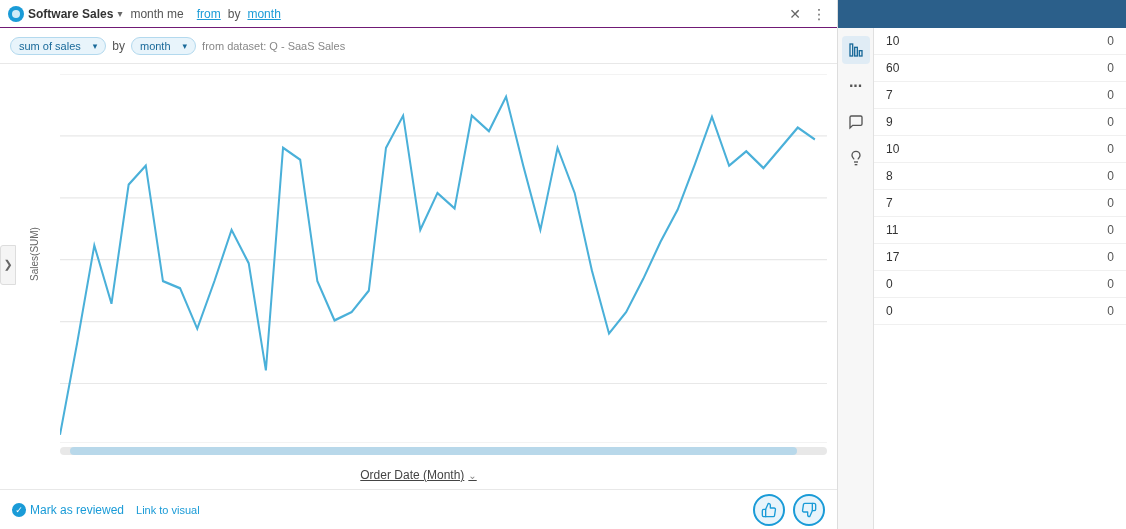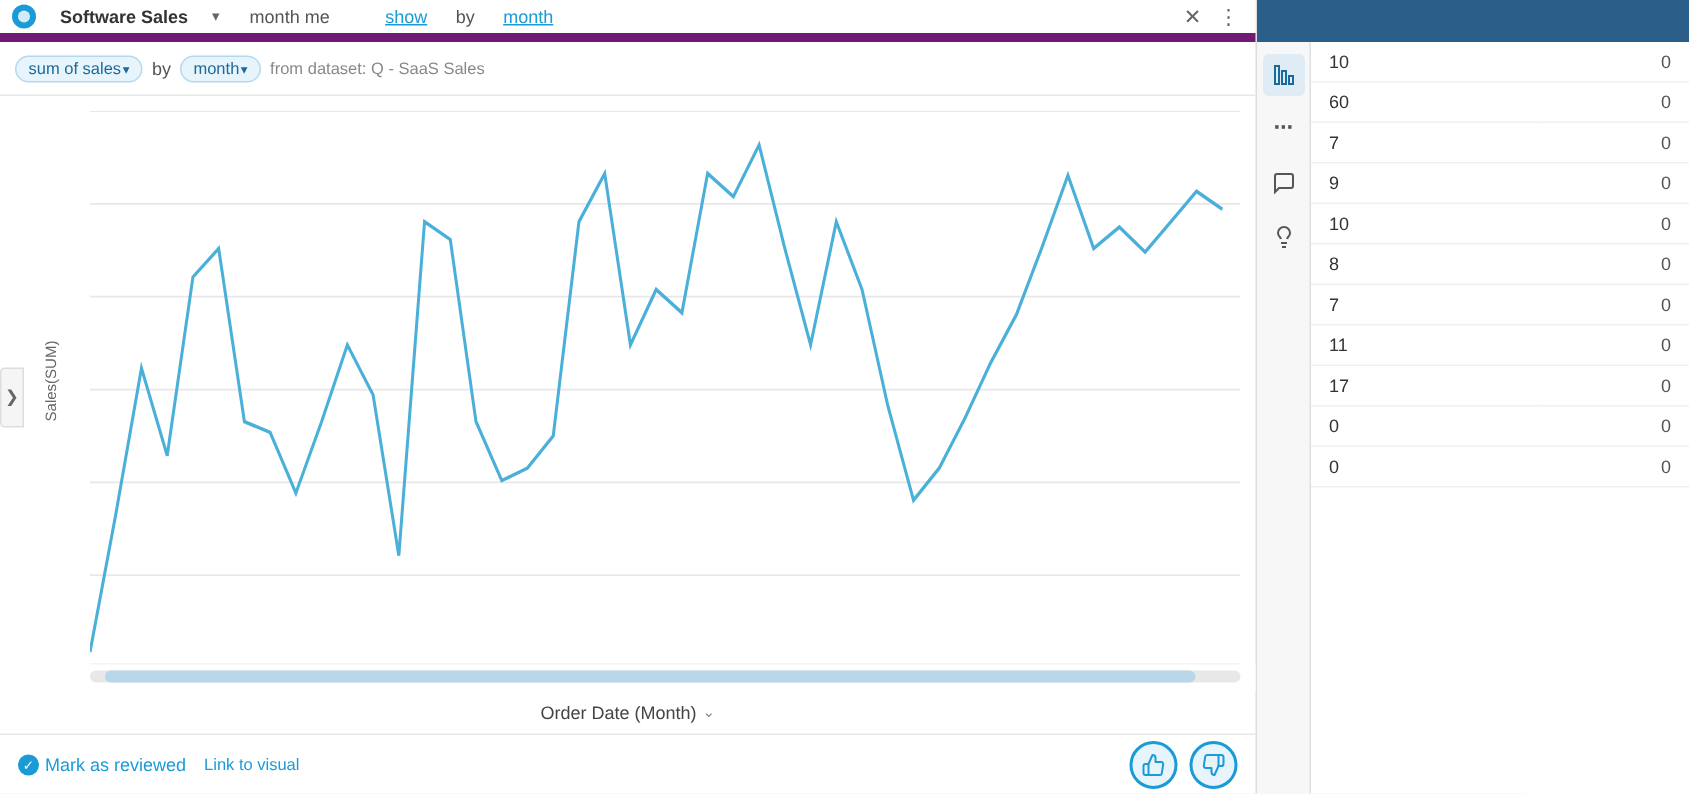--- a/index.html
+++ b/index.html
@@ -15,23 +15,23 @@
       flex-direction: column;
       position: relative;
     }
 
     
     .header-bar {
       display: flex;
       align-items: center;
       padding: 8px 8px;
       background: #fff;
-      border-bottom: 6px solid #701a75;
+      border-bottom: 1px solid #701a75;
       height: 28px;
-      gap: 16px;
+      gap: 4px;
     }
     .logo-icon {
       width: 16px; height: 16px;
       background: #1a9bd7;
       border-radius: 50%;
       display: flex; align-items: center; justify-content: center;
       flex-shrink: 0;
     }
     .logo-icon svg { width: 10px; height: 10px; }
     .header-title {
@@ -67,21 +67,21 @@
     .pill {
       display: inline-flex;
       align-items: center;
       background: #e8f4fb;
       border: 1px solid #b3d9ee;
       border-radius: 12px;
       padding: 2px 8px;
       font-size: 11px;
       color: #1a6a9a;
       cursor: pointer;
-      gap: 1px;
+      gap: 12px;
     }
     .pill .arrow { font-size: 9px; color: #1a6a9a; }
     .toolbar-by { color: #555; font-size: 12px; }
     .toolbar-dataset { color: #888; font-size: 11px; }
 
     
     .chart-area {
       flex: 1;
       position: relative;
       padding: 10px 10px 0 60px;
@@ -126,20 +126,21 @@
     
     .x-axis-label {
       display: flex;
       justify-content: center;
       align-items: center;
       padding: 4px 0;
       height: 28px;
       gap: 4px;
       color: #444;
       font-size: 12px;
+      text-decoration: underline;
     }
     .x-axis-chevron { color: #888; font-size: 10px; cursor: pointer; }
 
     
     .bottom-bar {
       display: flex;
       align-items: center;
       padding: 8px 12px;
       border-top: 1px solid #e8e8e8;
       height: 40px;
@@ -266,21 +267,21 @@
   <div class="header-bar">
     <div class="logo-icon">
       <svg viewBox="0 0 10 10" fill="white">
           <circle cx="5" cy="5" r="4" fill="white" opacity="0.8"></circle>
         </svg>
     </div>
     <span class="header-title">Software Sales</span>
     <span style="cursor:pointer;color:#666;font-size:10px;">▾</span>
     <span class="header-sep" style="color:#555;margin-left:4px;">month me</span>
     <span style="color:#555;margin-left:3px;"> </span>
-    <span style="color:#1a9bd7;text-decoration:underline;cursor:pointer;">show</span>
+    <span style="color:#1a9bd7;text-decoration:underline;cursor:pointer;">from</span>
     <span style="color:#555;margin: 0 3px;">by</span>
     <span style="color:#1a9bd7;text-decoration:underline;cursor:pointer;">month</span>
     <div class="header-actions">
       <div class="close-btn">✕</div>
       <div class="more-btn">⋮</div>
     </div>
   </div>
 
   <div class="toolbar">
     <div class="pill">

